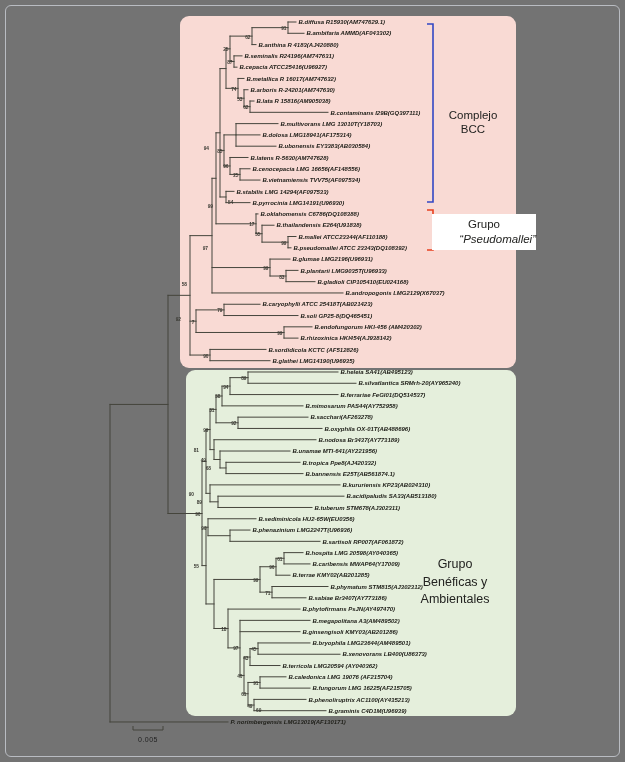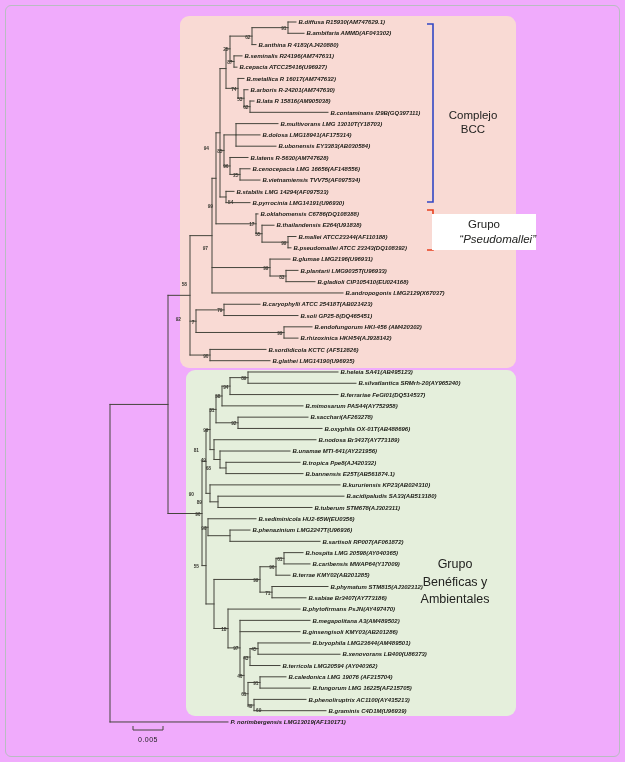--- a/index.html
+++ b/index.html
@@ -1,16 +1,16 @@
 <!DOCTYPE html>
 <html><head>
 <meta charset="utf-8">
 <style>
   html,body{margin:0;padding:0;background:#fff;}
-  .canvas{position:relative;width:625px;height:762px;background:#f0abfc;overflow:hidden;
+  .canvas{position:relative;width:625px;height:762px;background:#737373;overflow:hidden;
           font-family:"Liberation Sans",sans-serif;}
   .frame{position:absolute;inset:5px;border:1px solid #b9bcc2;border-radius:6px;pointer-events:none;}
   #tree{position:absolute;left:0;top:0;}
   .glabel{position:absolute;text-align:center;color:#222220;}
   .glabel span{display:block;}
   #lbl-bcc{left:436px;top:108px;width:74px;font-size:11.5px;line-height:1.25;font-weight:400;}
   #lbl-pseudo{left:432px;top:214px;width:104px;font-size:11.5px;line-height:1.3;background:#ffffff;padding:3px 0;}
   #lbl-pseudo .it{font-style:italic;text-align:right;}
   #lbl-plantas{left:392px;top:556px;width:126px;font-size:12.5px;line-height:1.4;}
   .taxon{font-family:"Liberation Sans",sans-serif;font-style:italic;font-weight:700;font-size:6px;fill:#21211b;}

